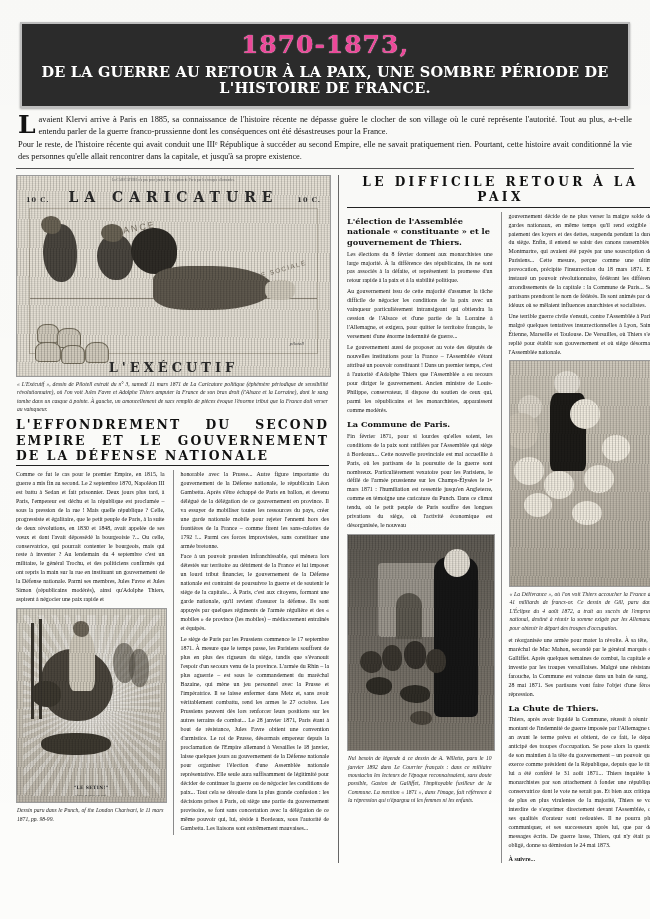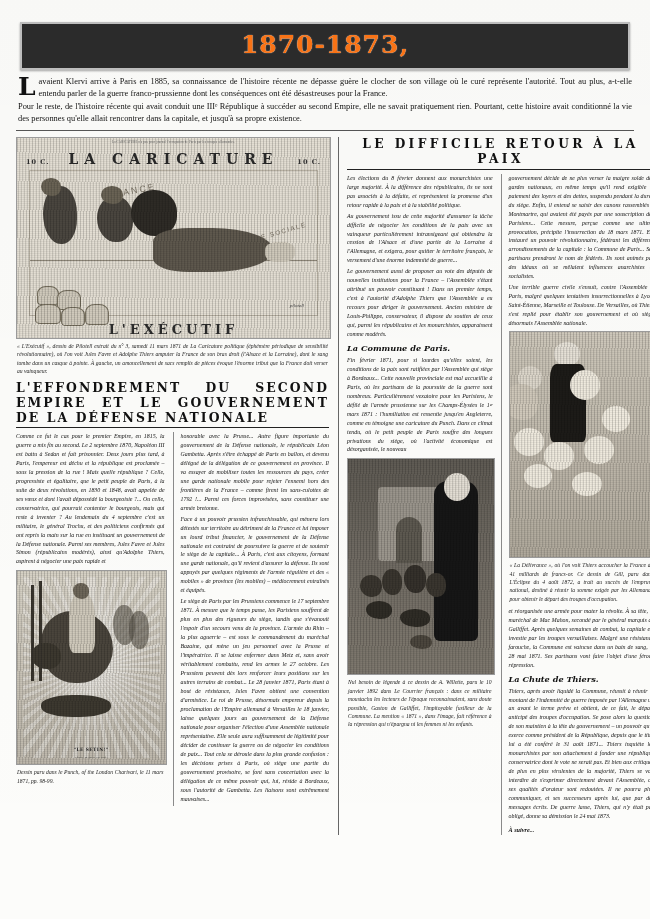--- a/index.html
+++ b/index.html
@@ -23,21 +23,21 @@
   
   .masthead{
     background:#2b2b2b;
     border:2px solid #bdbdbd;
     margin:12px 8px 6px 8px;
     padding:8px 6px 10px 6px;
     text-align:center;
     box-shadow:0 1px 2px rgba(0,0,0,.35);
   }
   .masthead .line1{
-    color:#f97316;
+    color:#ec4899;
     font-family:"DejaVu Serif", serif;
     font-weight:bold;
     font-size:25px;
     letter-spacing:1px;
     line-height:1.05;
     text-shadow:0 0 1px #fff;
   }
   .masthead .line2{
     color:#fff;
     font-family:"DejaVu Serif", serif;
@@ -113,21 +113,21 @@
     overflow:hidden;
   }
   .caption{
     font-size:5.6px;
     line-height:1.5;
     font-style:italic;
     text-align:justify;
     margin:3px 1px 4px 1px;
     color:#1a1a1a;
   }
-  .colblock{font-size:5.9px;line-height:1.52;text-align:justify;font-style:italic;}
+  .colblock{font-size:5.9px;line-height:1.52;text-align:justify;}
   .colblock p{margin:0 0 2px 0;}
 
   .flow{display:flex;gap:8px;}
   .flowcol{flex:1 1 0;min-width:0;}
   .flowcol.sep{border-left:1px solid #8a8a8a;padding-left:7px;}
 
   
   .art{position:relative;background:#ded9cf;}
   .art .grain{
     position:absolute;inset:0;
@@ -235,20 +235,21 @@
   }
   .asuivre{font-size:6.2px;font-weight:bold;margin-top:4px;}
 </style>
 </head>
 <body>
 
 <div class="page">
 
   <header class="masthead">
     <div class="line1">1870-1873,</div>
+    <div class="line2">DE LA GUERRE AU RETOUR À LA PAIX, UNE SOMBRE PÉRIODE DE L'HISTOIRE DE FRANCE.</div>
   </header>
 
   <section class="intro">
     <p>
       <span class="dropcap">L</span><span>avaient Klervi arrive à Paris en 1885, sa connaissance de l'histoire récente ne dépasse guère le clocher de son village où le curé représente l'autorité. Tout au plus, a-t-elle entendu parler de la guerre franco-prussienne dont les conséquences ont été désastreuses pour la France.</span>
     </p>
     <p>Pour le reste, de l'histoire récente qui avait conduit une IIIᵉ République à succéder au second Empire, elle ne savait pratiquement rien. Pourtant, cette histoire avait conditionné la vie des personnes qu'elle allait rencontrer dans la capitale, et jusqu'à sa propre existence.</p>
   </section>
 
   <hr class="rule">
@@ -329,20 +330,21 @@
         </div>
       </div>
     </div>
 
     <div class="panel-right">
 
       <h2 class="sec-head small">LE DIFFICILE RETOUR À LA PAIX</h2>
 
       <div class="flow">
         <div class="flowcol">
+          <h3 class="sub-head">L'élection de l'Assemblée nationale « constituante » et le gouvernement de Thiers.</h3>
           <div class="colblock">
             <p>Les élections du 8 février donnent aux monarchistes une large majorité. À la différence des républicains, ils ne sont pas associés à la défaite, et représentent la promesse d'un retour rapide à la paix et à la stabilité politique.</p>
             <p>Au gouvernement issu de cette majorité d'assumer la tâche difficile de négocier les conditions de la paix avec un vainqueur particulièrement intransigeant qui obtiendra la cession de l'Alsace et d'une partie de la Lorraine à l'Allemagne, et exigera, pour quitter le territoire français, le versement d'une énorme indemnité de guerre...</p>
             <p>Le gouvernement aussi de proposer au vote des députés de nouvelles institutions pour la France – l'Assemblée s'étant attribué un pouvoir constituant ! Dans un premier temps, c'est à l'autorité d'Adolphe Thiers que l'Assemblée a eu recours pour diriger le gouvernement. Ancien ministre de Louis-Philippe, conservateur, il dispose du soutien de ceux qui, parmi les républicains et les monarchistes, apparaissent comme modérés.</p>
             <h3 class="sub-head">La Commune de Paris.</h3>
             <p>Fin février 1871, pour si lourdes qu'elles soient, les conditions de la paix sont ratifiées par l'Assemblée qui siège à Bordeaux... Cette nouvelle provinciale est mal accueillie à Paris, où les partisans de la poursuite de la guerre sont nombreux. Particulièrement vexatoire pour les Parisiens, le défilé de l'armée prussienne sur les Champs-Élysées le 1ᵉʳ mars 1871 : l'humiliation est ressentie jusqu'en Angleterre, comme en témoigne une caricature du Punch. Dans ce climat tendu, où le petit peuple de Paris souffre des longues privations du siège, où l'activité économique est désorganisée, le nouveau</p>
           </div>
 
           <figure style="margin-top:4px;">
             <div class="fig-img art willette">

